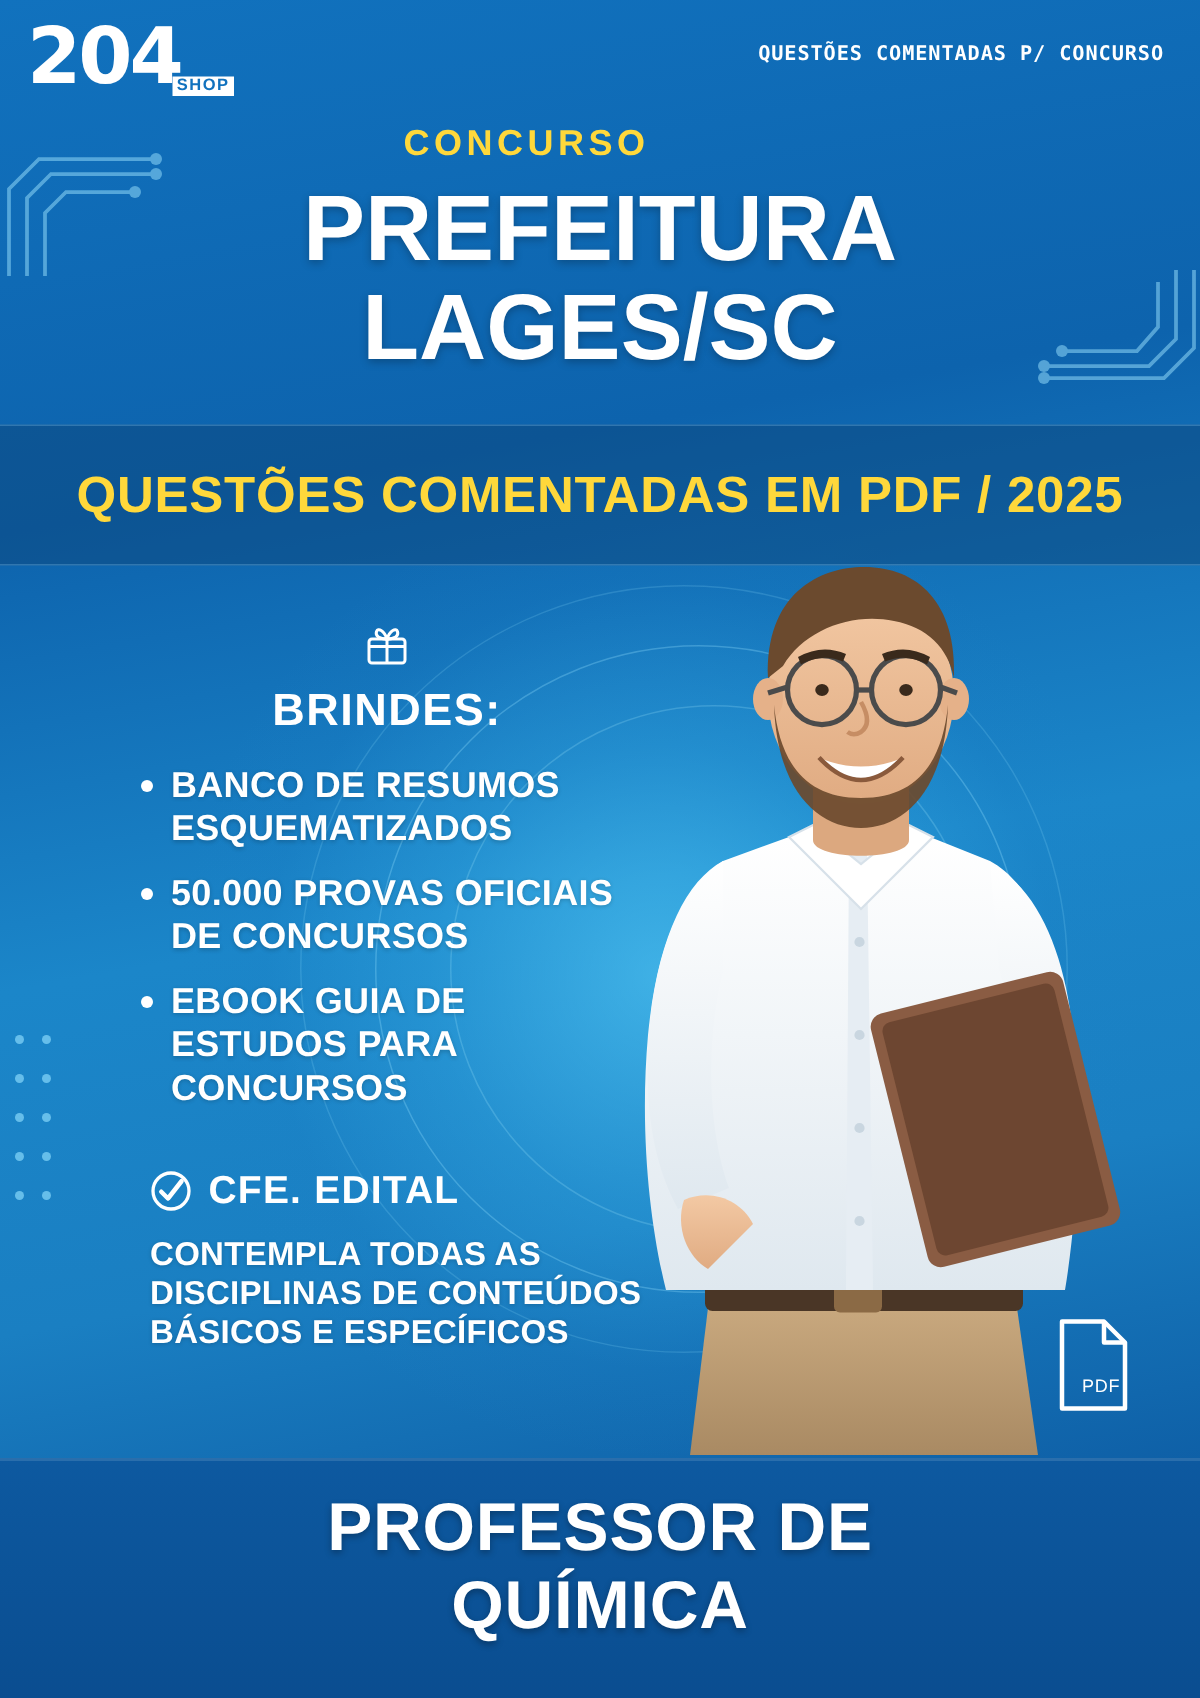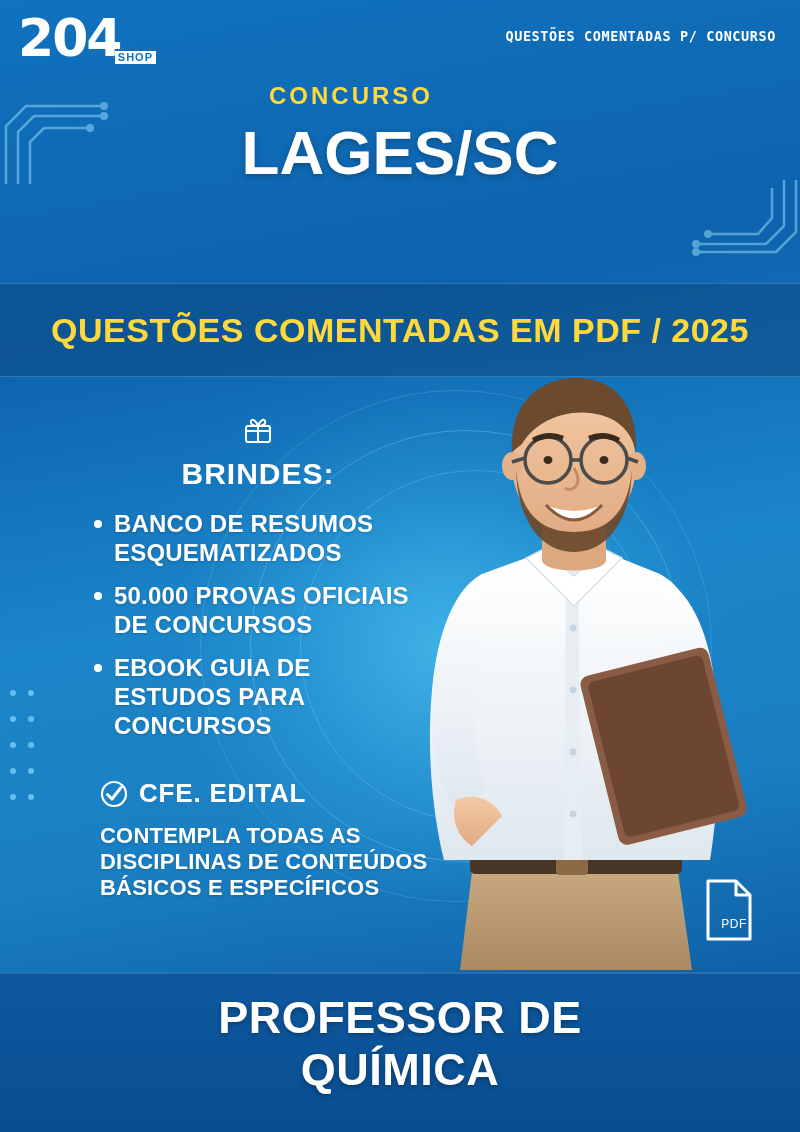--- a/index.html
+++ b/index.html
@@ -369,20 +369,21 @@
   <div class="topbar">
     <div class="logo">
       <span class="num">204</span>
       <span class="shop">SHOP</span>
     </div>
     <div class="top-right">QUESTÕES COMENTADAS P/ CONCURSO</div>
   </div>
 
   <div class="concurso-label">CONCURSO</div>
   <div class="main-title">
+    <div>PREFEITURA</div>
     <div>LAGES/SC</div>
   </div>
 
   <div class="strip">
     <div class="strip-text">QUESTÕES COMENTADAS EM PDF / 2025</div>
   </div>
 
   <svg class="person" viewBox="0 0 430 610">
     <defs>
       <clipPath id="pclip">

